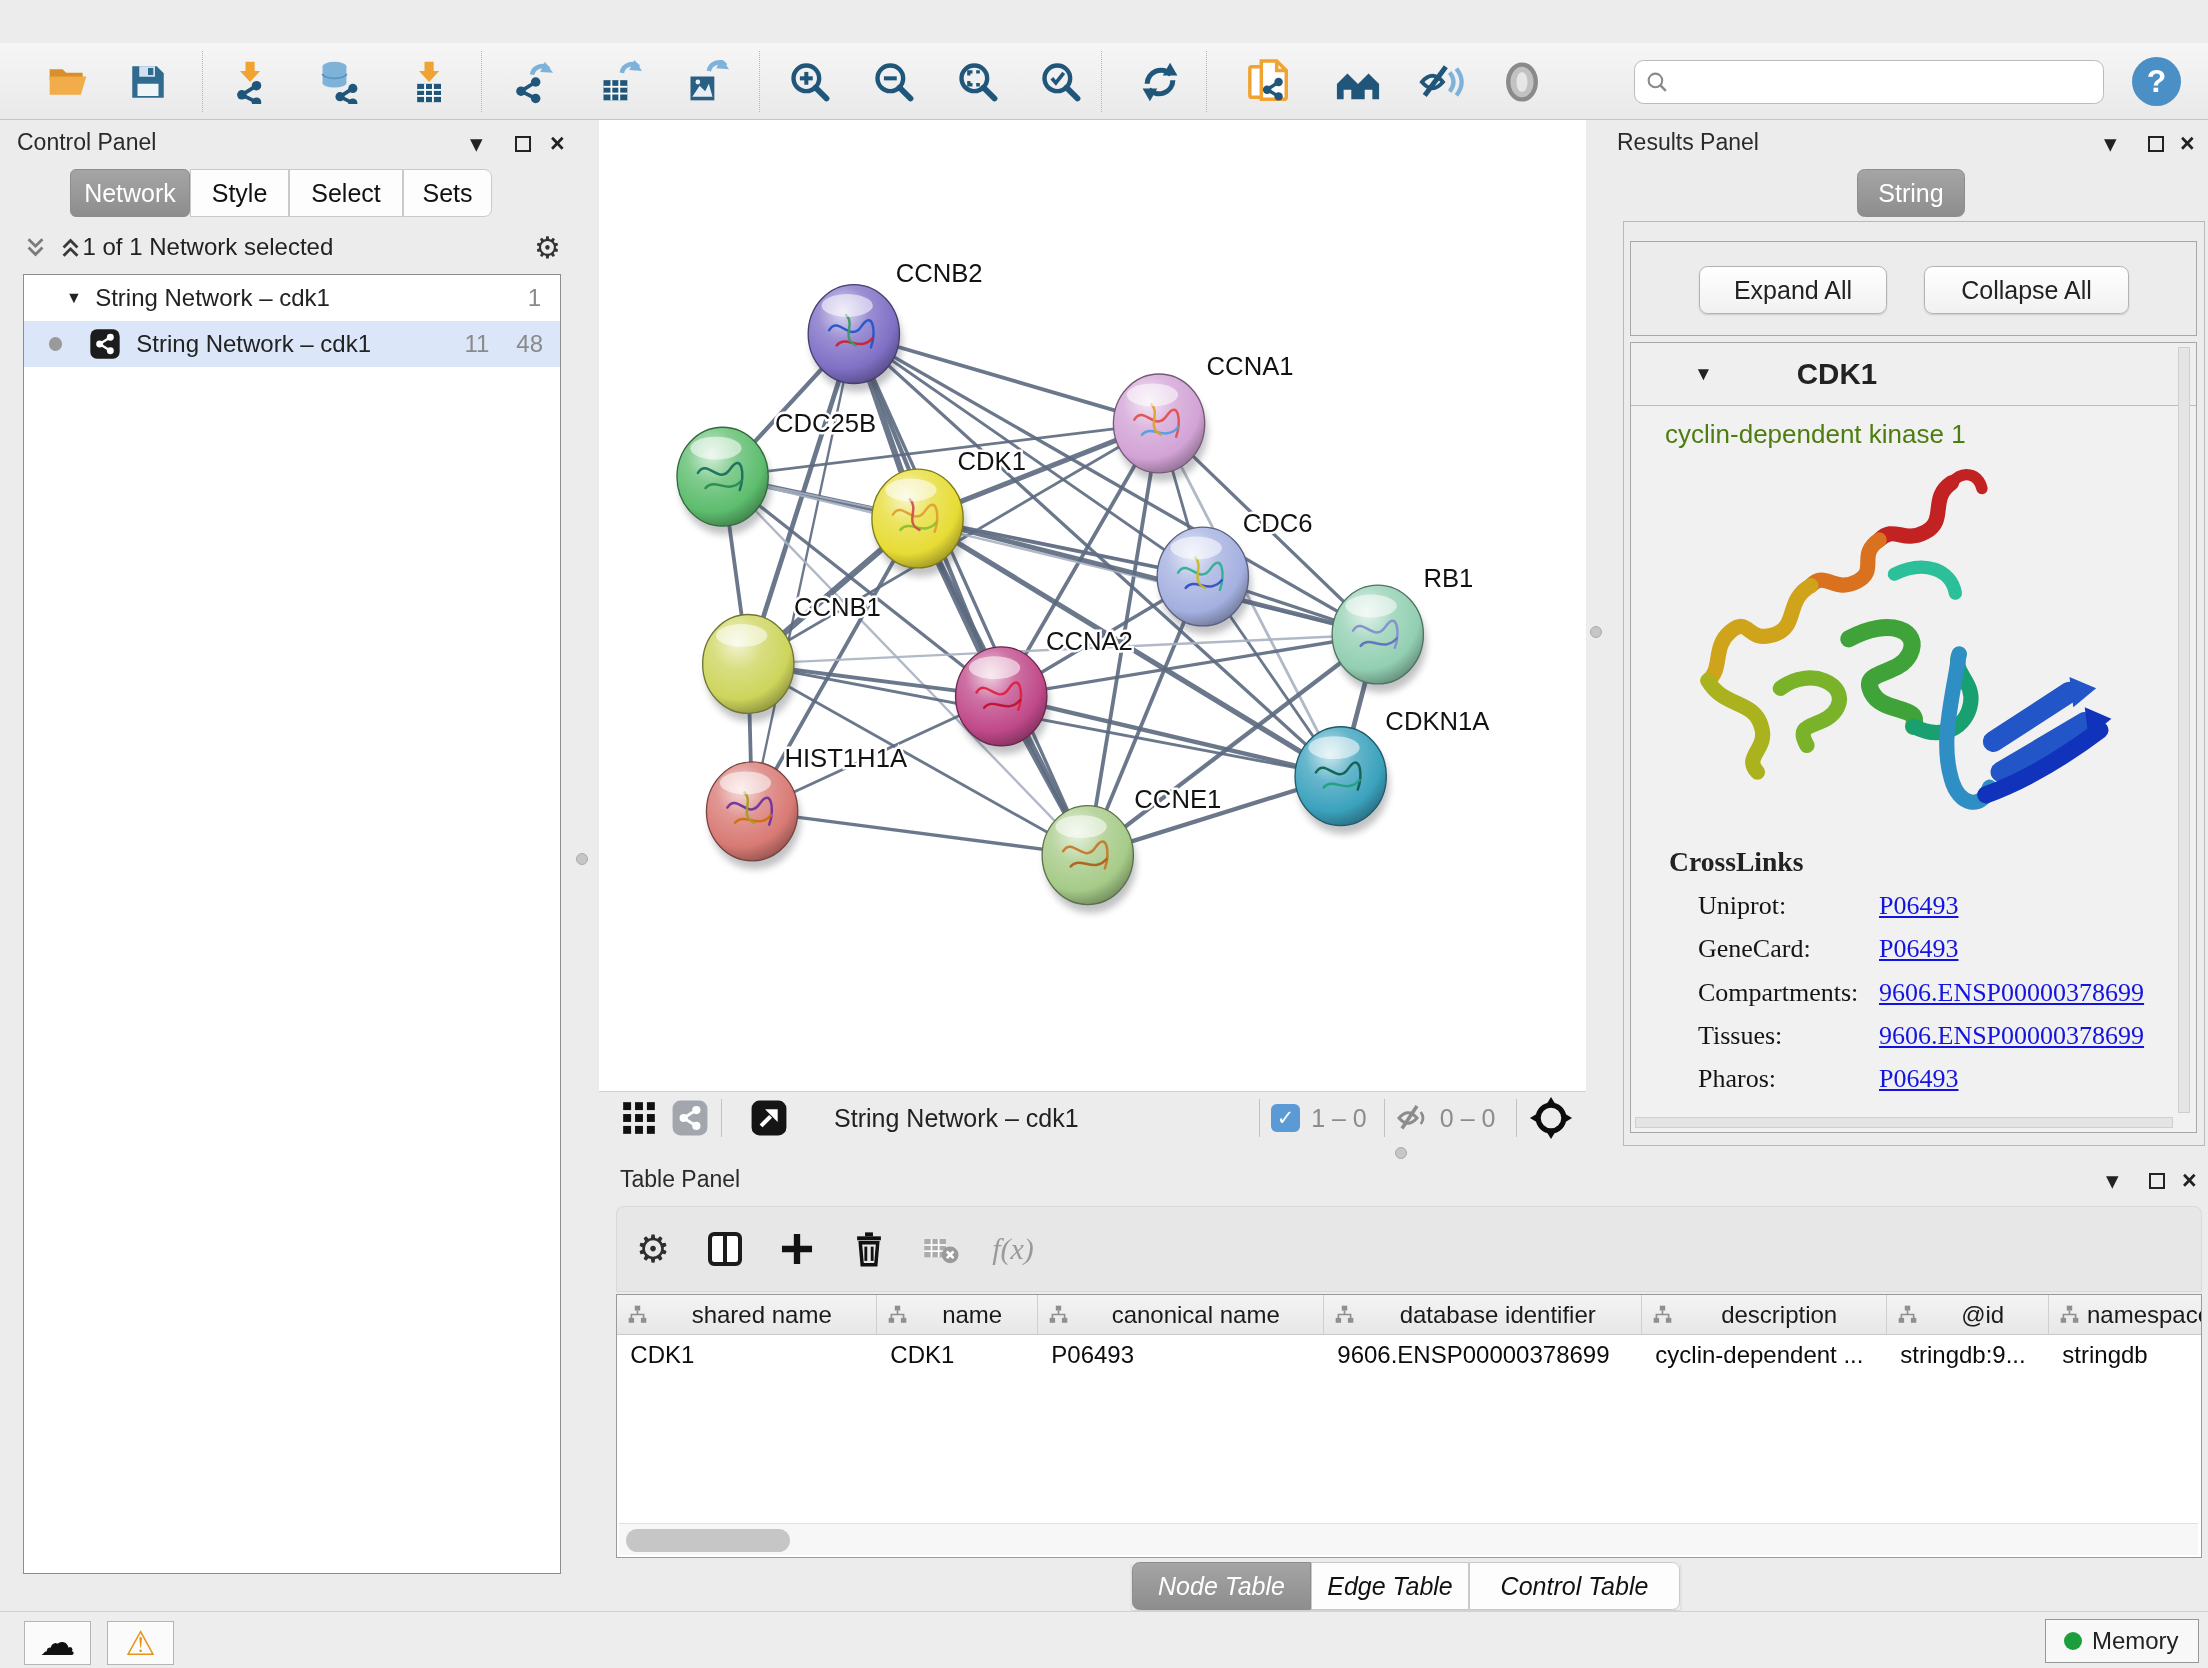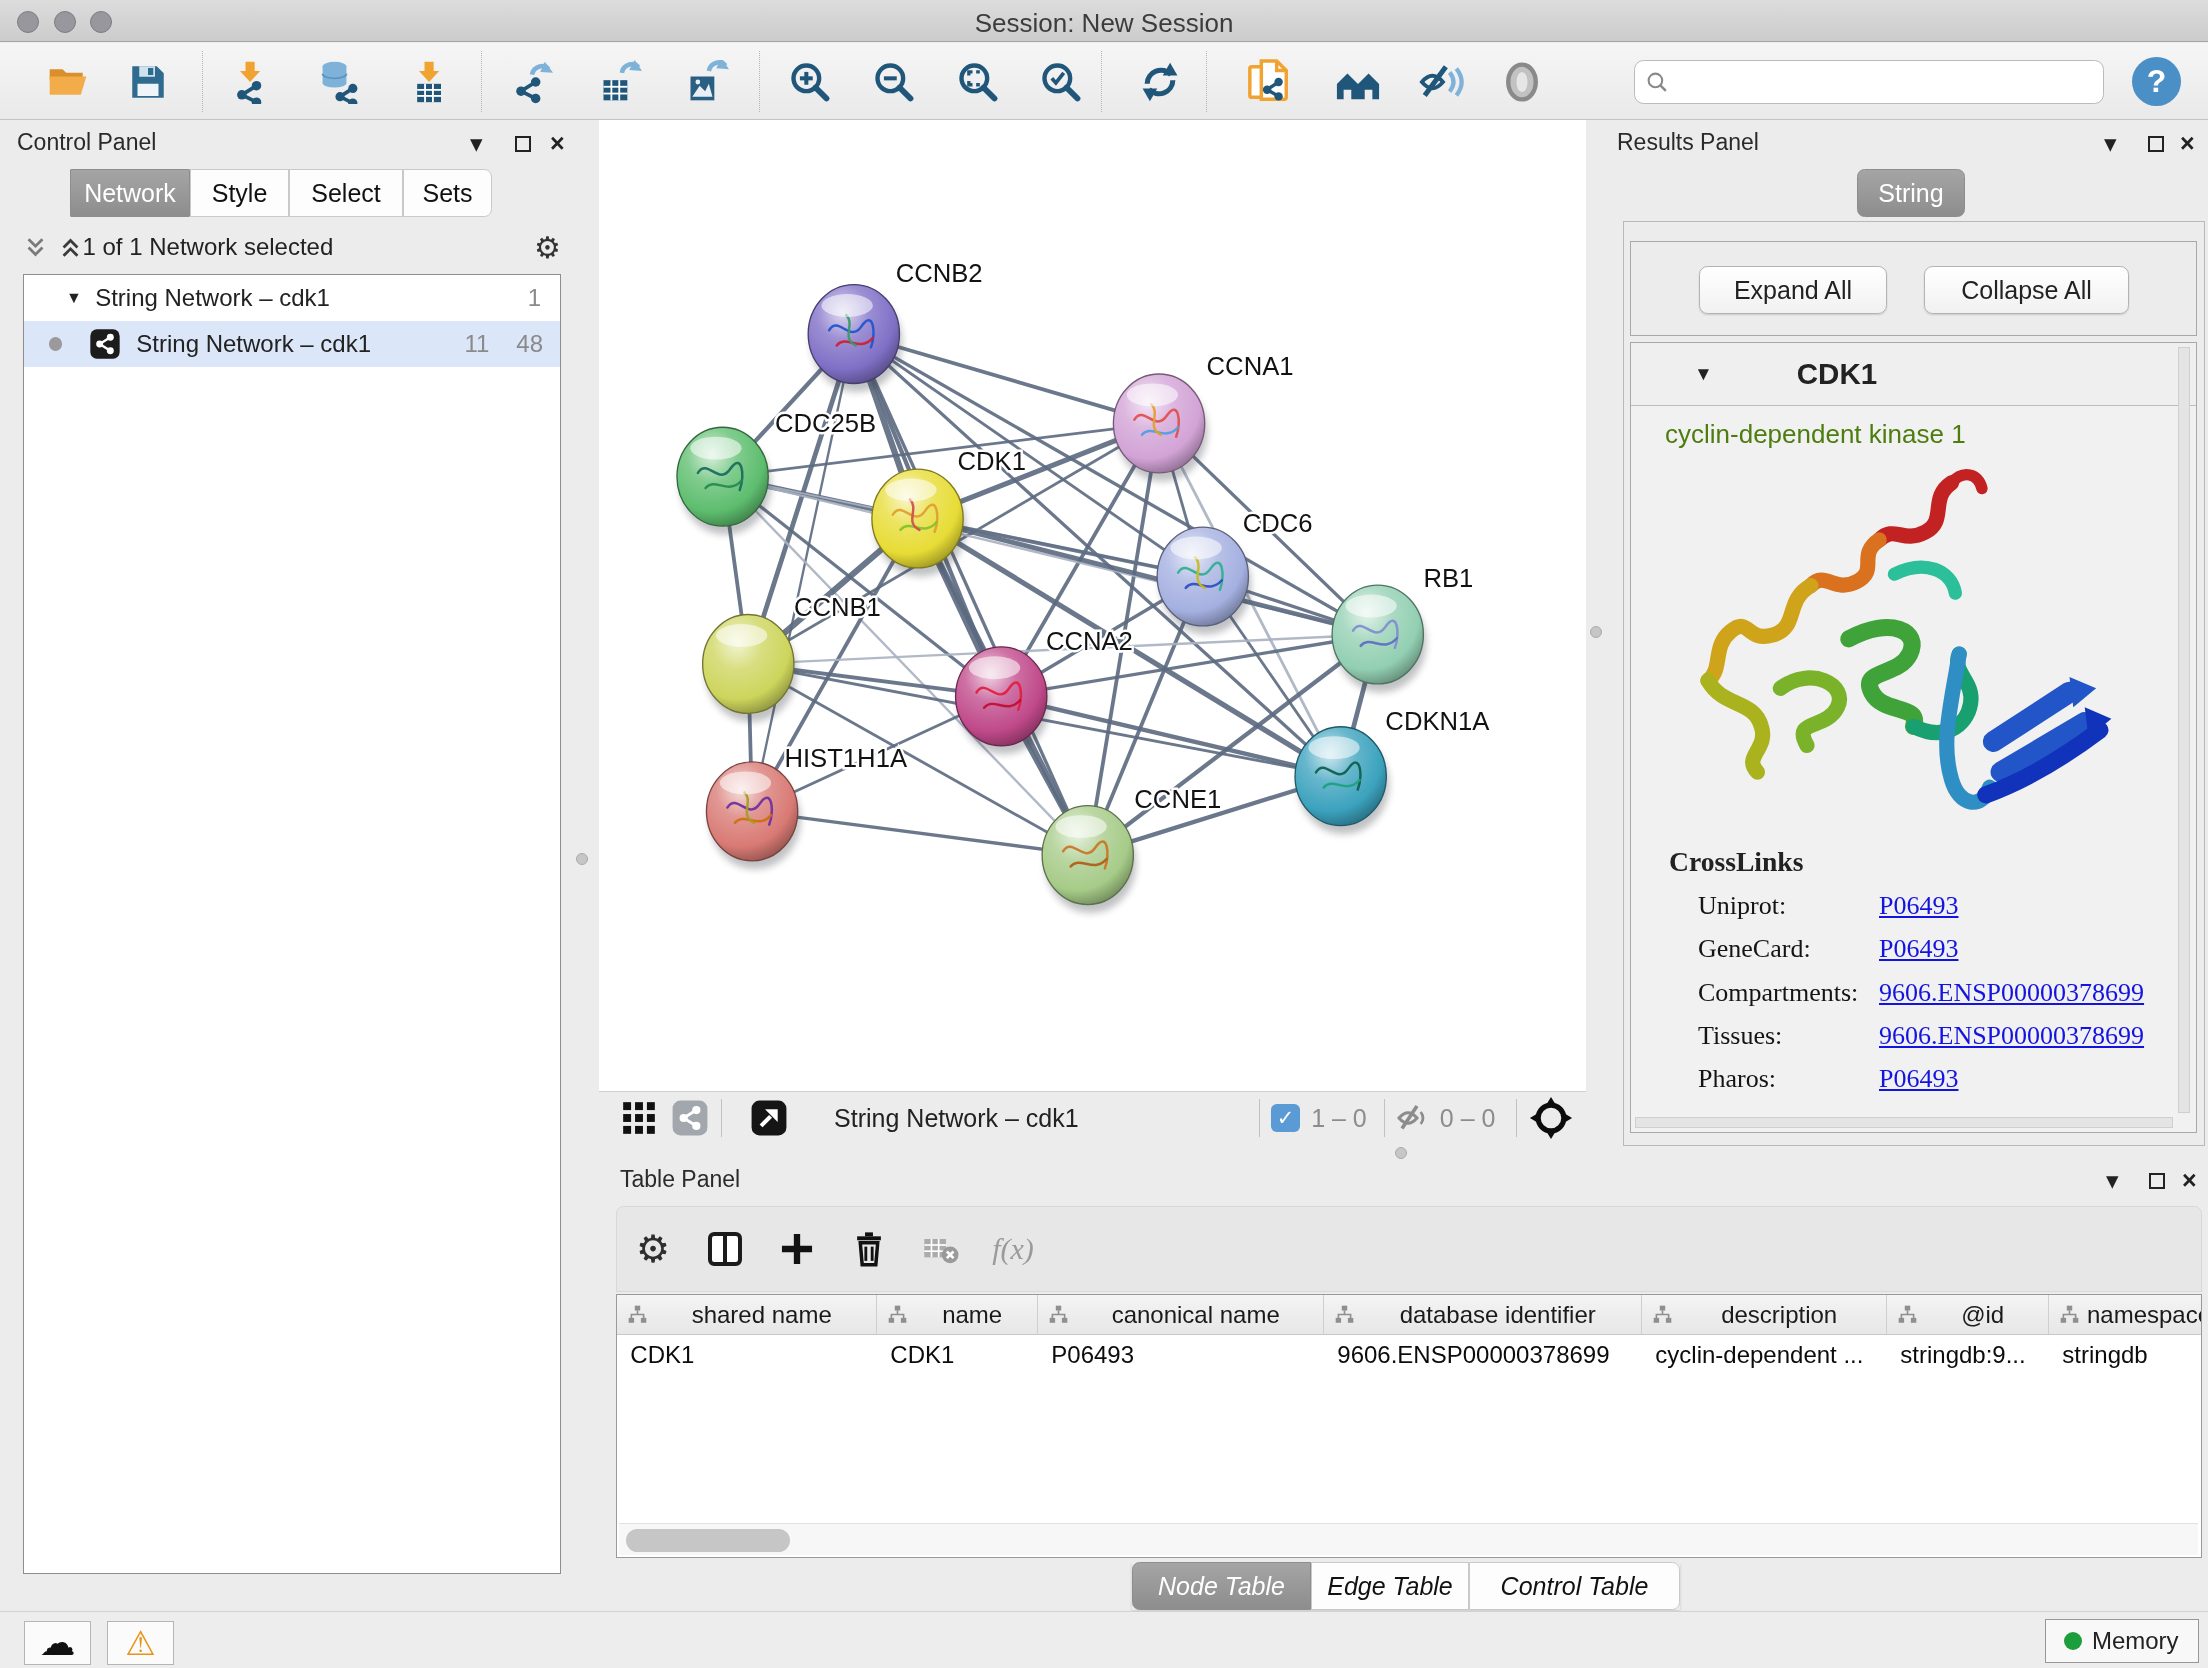--- a/index.html
+++ b/index.html
@@ -95,26 +95,20 @@
 
   .nlabel { font-size:27px; fill:#121212; stroke:#ffffff; stroke-width:5px; paint-order:stroke; font-family:"Liberation Sans",sans-serif; }
   .fx { font-family:"Liberation Serif",serif; font-style:italic; font-size:30px; color:#9a9a9a; }
   .chev { color:#555; }
 </style>
 </head>
 <body>
 
 <div id="app">
 
-  <div id="titlebar" class="abs">
-    <span class="traffic" style="left:17px"></span>
-    <span class="traffic" style="left:54px"></span>
-    <span class="traffic" style="left:90px"></span>
-    <div id="win-title">Session: New Session</div>
-  </div>
 
   <div id="toolbar" class="abs">
     <div class="tbtn" style="left:32px">
       <svg width="44" height="44" viewBox="0 0 24 24">
           <path d="M2 5h7l2 2h9v4H2z" fill="#d98f2b"></path>
           <path d="M2 9h20l-3 10H2z" fill="#f2ac4a"></path>
         </svg>
     </div>
     <div class="tbtn" style="left:112px">
       <svg width="42" height="42" viewBox="0 0 24 24">
@@ -286,21 +280,21 @@
       </div>
   </div>
 
   <div id="cp-header" class="abs">
     <span class="panel-title">Control Panel</span>
     <span class="win-ctl" style="left:453px">▾</span>
     <span class="win-ctl" style="left:498px"><span class="float-ico"></span></span>
     <span class="win-ctl" style="left:533px; font-weight:bold">×</span>
   </div>
   <div id="cp-tabs" class="abs">
-    <div class="tab active" style="width:120px; border-radius:1px">
+    <div class="tab active" style="width:120px; border-radius:6px">
         <span>Network</span>
       </div>
     <div class="tab" style="width:99px">
         <span>Style</span>
       </div>
     <div class="tab" style="width:114px">
         <span>Select</span>
       </div>
     <div class="tab" style="width:89px; border-radius:0 7.6px 7.6px 0">
         <span>Sets</span>

